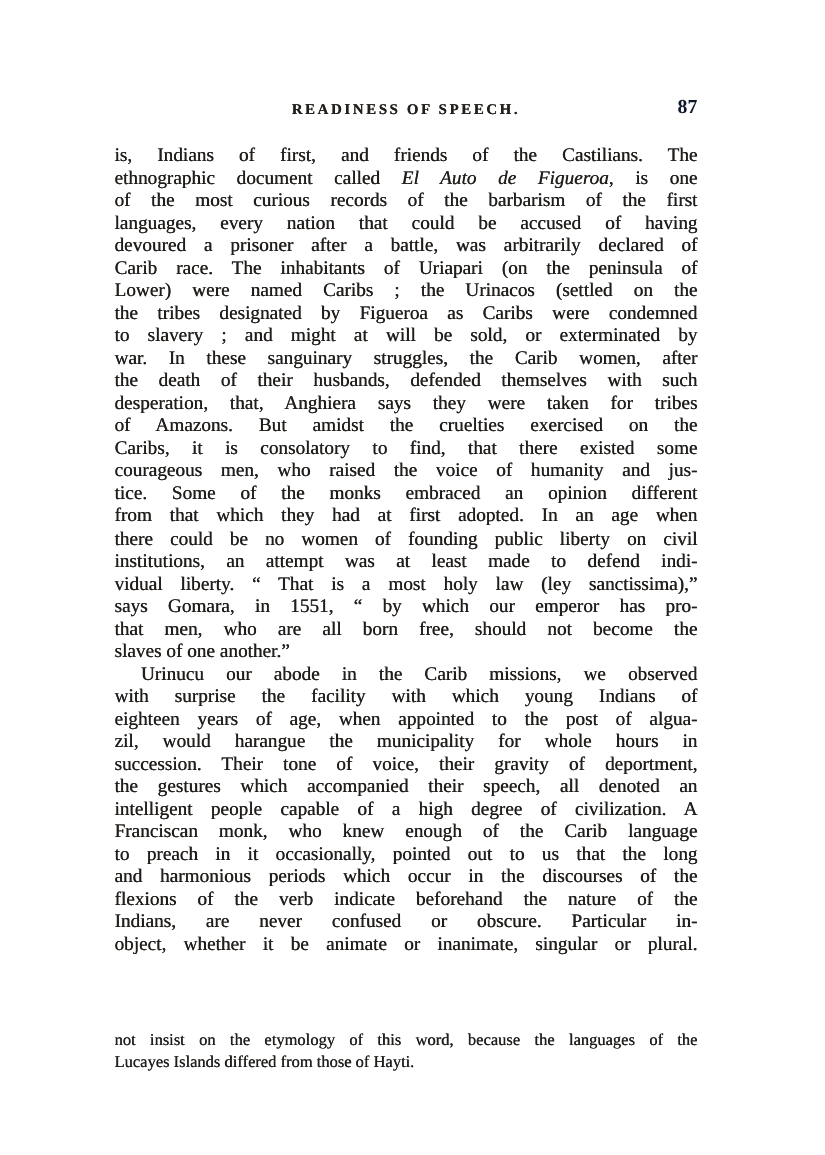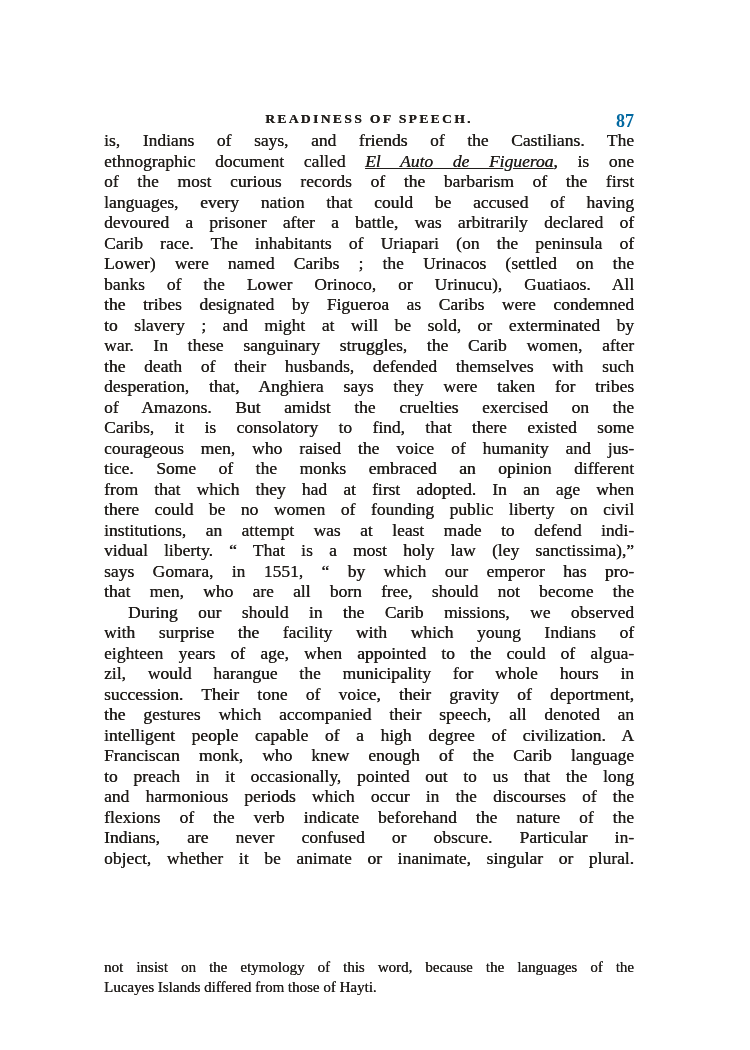--- a/index.html
+++ b/index.html
@@ -12,102 +12,102 @@
     overflow: hidden;
   }
   .page {
     position: absolute; inset: 0;
     background: #ffffff;
   }
   
   .running-head {
     position: absolute;
     left: 104px; top: 87px; width: 530px;
-    display: flex; align-items: flex-start; margin-top: 24px;
+    display: flex; align-items: flex-end;
   }
   .rh-spacer { flex: 1; }
   .rh-title {
     font-size: 13.5px;
     font-weight: bold;
     letter-spacing: 2.4px;
     color: #221f1c;
     white-space: nowrap;
     text-shadow: 0.25px 0 0 currentColor;
   }
   .rh-side { flex: 1; text-align: right; }
   .rh-folio {
     font-size: 18px;
     font-weight: bold;
-    color: #0369a1;
+    color: #0f172a;
   }
   
   .page-body {
     position: absolute;
     left: 104px; top: 130px; width: 530px;
     font-size: 17.5px;
     line-height: 20.5px;
     text-shadow: 0.3px 0 0 currentColor; 
   }
   .line {
     text-align: justify;
     text-align-last: justify;
   }
   .line.line-last { text-align-last: left; }
   .line.indent { text-indent: 24px; }
-  .line i { font-style: italic; text-decoration: underline; }
+  .line i { font-style: italic; }
   
   .footnote {
     position: absolute;
-    left: 104px; top: 957px; width: 530px;
+    left: 104px; top: 936px; width: 530px;
     font-size: 15px;
     line-height: 20px;
     text-shadow: 0.25px 0 0 currentColor;
   }
 </style>
 </head>
 <body>
 
 <div class="page">
 
   <header class="running-head">
     <span class="rh-spacer"></span>
     <span class="rh-title">READINESS OF SPEECH.</span>
     <span class="rh-side">
       <span class="rh-folio">87</span>
     </span>
   </header>
 
   <main class="page-body">
 
-  <div class="line">is, Indians of says, and friends of the Castilians. The</div>
+  <div class="line">is, Indians of first, and friends of the Castilians. The</div>
       <div class="line">ethnographic document called <i>El Auto de Figueroa</i>, is one</div>
       <div class="line">of the most curious records of the barbarism of the first</div>
       <div class="line">languages, every nation that could be accused of having</div>
       <div class="line">devoured a prisoner after a battle, was arbitrarily declared of</div>
       <div class="line">Carib race. The inhabitants of Uriapari (on the peninsula of</div>
       <div class="line">Lower) were named Caribs ; the Urinacos (settled on the</div>
-      <div class="line">banks of the Lower Orinoco, or Urinucu), Guatiaos. All</div>
       <div class="line">the tribes designated by Figueroa as Caribs were condemned</div>
       <div class="line">to slavery ; and might at will be sold, or exterminated by</div>
       <div class="line">war. In these sanguinary struggles, the Carib women, after</div>
       <div class="line">the death of their husbands, defended themselves with such</div>
       <div class="line">desperation, that, Anghiera says they were taken for tribes</div>
       <div class="line">of Amazons. But amidst the cruelties exercised on the</div>
       <div class="line">Caribs, it is consolatory to find, that there existed some</div>
       <div class="line">courageous men, who raised the voice of humanity and jus-</div>
       <div class="line">tice. Some of the monks embraced an opinion different</div>
       <div class="line">from that which they had at first adopted. In an age when</div>
       <div class="line">there could be no women of founding public liberty on civil</div>
       <div class="line">institutions, an attempt was at least made to defend indi-</div>
       <div class="line">vidual liberty. “ That is a most holy law (ley sanctissima),”</div>
       <div class="line">says Gomara, in 1551, “ by which our emperor has pro-</div>
       <div class="line">that men, who are all born free, should not become the</div>
-      <div class="line indent">During our should in the Carib missions, we observed</div>
+      <div class="line line-last">slaves of one another.”</div>
+      <div class="line indent">Urinucu our abode in the Carib missions, we observed</div>
       <div class="line">with surprise the facility with which young Indians of</div>
-      <div class="line">eighteen years of age, when appointed to the could of algua-</div>
+      <div class="line">eighteen years of age, when appointed to the post of algua-</div>
       <div class="line">zil, would harangue the municipality for whole hours in</div>
       <div class="line">succession. Their tone of voice, their gravity of deportment,</div>
       <div class="line">the gestures which accompanied their speech, all denoted an</div>
       <div class="line">intelligent people capable of a high degree of civilization. A</div>
       <div class="line">Franciscan monk, who knew enough of the Carib language</div>
       <div class="line">to preach in it occasionally, pointed out to us that the long</div>
       <div class="line">and harmonious periods which occur in the discourses of the</div>
       <div class="line">flexions of the verb indicate beforehand the nature of the</div>
       <div class="line">Indians, are never confused or obscure. Particular in-</div>
       <div class="line">object, whether it be animate or inanimate, singular or plural.</div>

